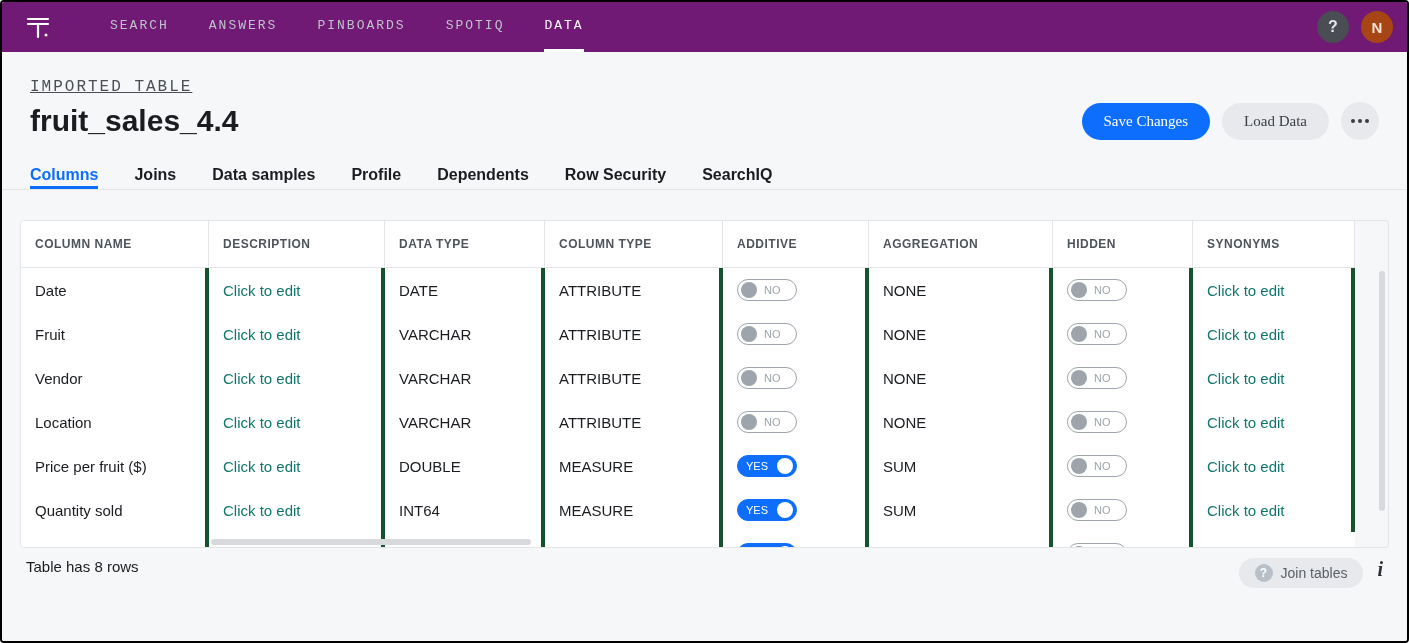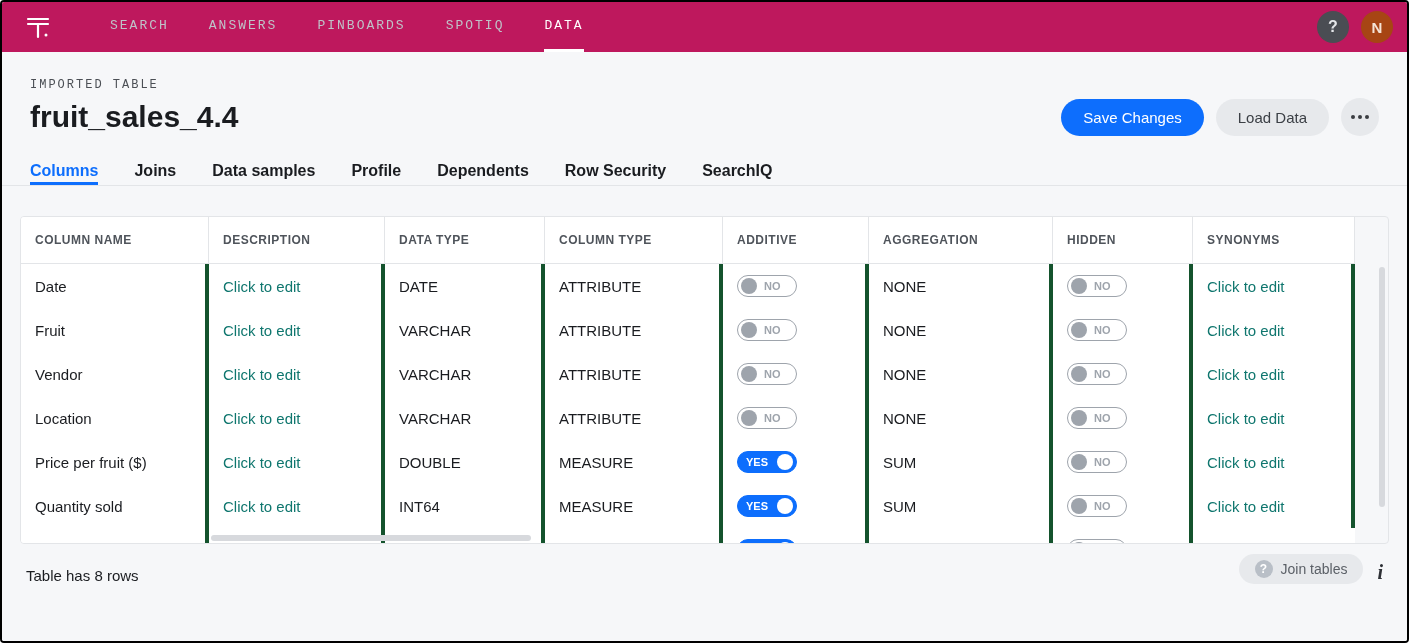--- a/index.html
+++ b/index.html
@@ -10,21 +10,21 @@
     width: 1409px;
     height: 643px;
     overflow: hidden;
     border: 2px solid #000;
     border-radius: 4px;
     position: relative;
   }
 
   
   .topnav {
-    background: #be185d;
+    background: #701a75;
     height: 50px;
     display: flex;
     align-items: center;
     padding: 0 14px 0 24px;
     font-family: "Courier New", monospace;
     letter-spacing: 2px;
   }
   .logo {
     width: 24px; height: 24px;
     margin-right: 60px;
@@ -63,42 +63,44 @@
     flex-direction: column;
   }
 
   .hdr {
     padding: 26px 28px 0 28px;
     background:#f6f7f9;
   }
   .sublabel {
     font-family: "Courier New", monospace;
     letter-spacing: 2px;
-    font-size: 12px;
+    font-size: 16px;
     color:#4b4f55;
+    text-decoration:underline;
   }
   .titlebar {
     display:flex;
     align-items: center;
     margin-top: 6px;
     gap: 12px;
   }
   .table-title {
     font-size: 30px;
     font-weight: 700;
     color:#1a1c20;
   }
   .titlebar .spacer { flex:1; }
   .btn {
     border:none;
     border-radius: 999px;
     padding: 10px 22px;
     font-size: 15px;
     font-weight: 500;
     cursor:pointer;
+    font-family:Liberation Serif, serif;
   }
   .btn-primary { background:#0d6efd; color:#fff; }
   .btn-secondary { background:#e7e9ec; color:#3c4046; }
   .icon-btn {
     width:38px; height:38px; border-radius:50%;
     background:#e7e9ec; display:flex; align-items:center; justify-content:center;
     cursor:pointer;
   }
 
   
@@ -161,21 +163,21 @@
 
   
   .toggle {
     display:inline-flex;
     align-items:center;
     width: 60px; height: 22px;
     border-radius: 999px;
     position:relative;
     cursor:pointer;
     font-size: 11px;
-    font-weight:700;
+    font-weight:400;
   }
   .toggle .knob {
     width:16px; height:16px; border-radius:50%;
     position:absolute;
   }
   .toggle.off {
     border:1.5px solid #9ea4ac;
     color:#9ea4ac;
   }
   .toggle.off .knob { background:#9ea4ac; left:3px; }
@@ -195,21 +197,21 @@
   }
   
   .hscroll {
     position:absolute; left:190px; bottom:2px; height:6px; width:320px;
     background:#d7d9dd; border-radius:3px;
   }
 
   
   .footer {
     display:flex;
-    align-items:flex-end;
+    align-items:flex-start;
     padding: 8px 24px;
     font-size: 15px;
     color:#1a1c20;
     margin-top: 2px;
   }
   .footer .spacer { flex:1; }
   .join-btn {
     display:flex; align-items:center; gap:8px;
     background:#e7e9ec;
     border-radius: 999px;

